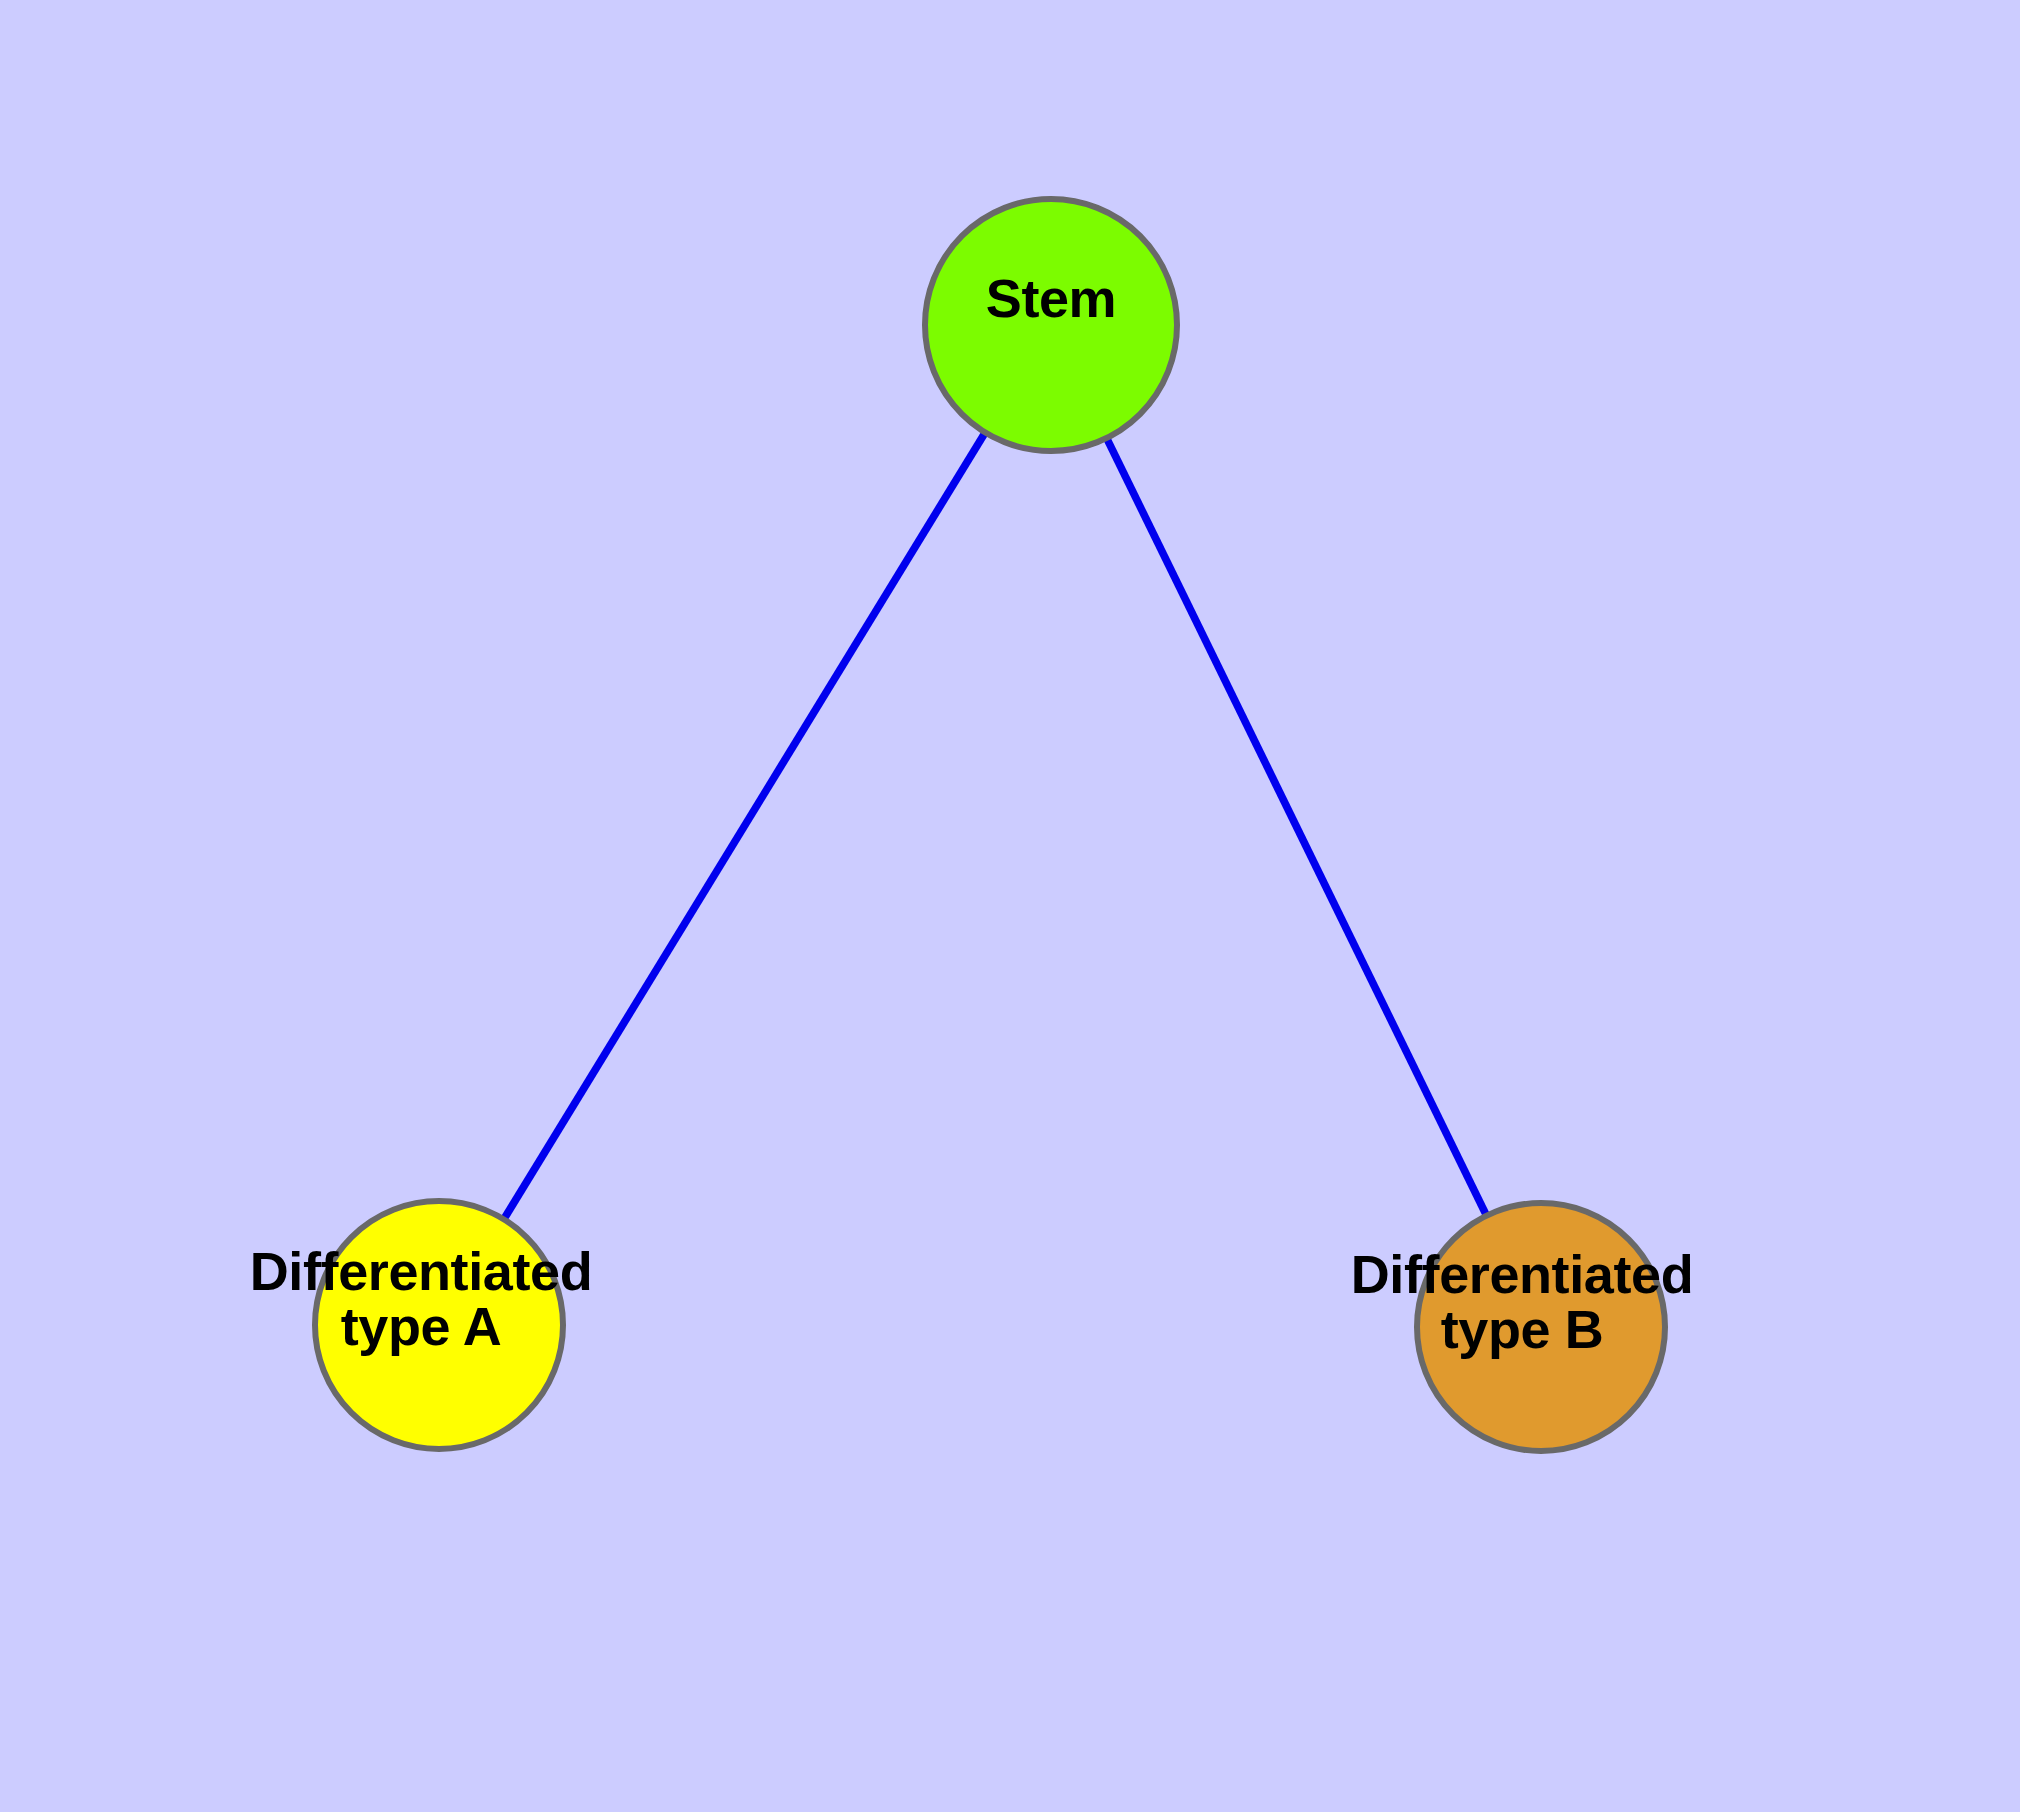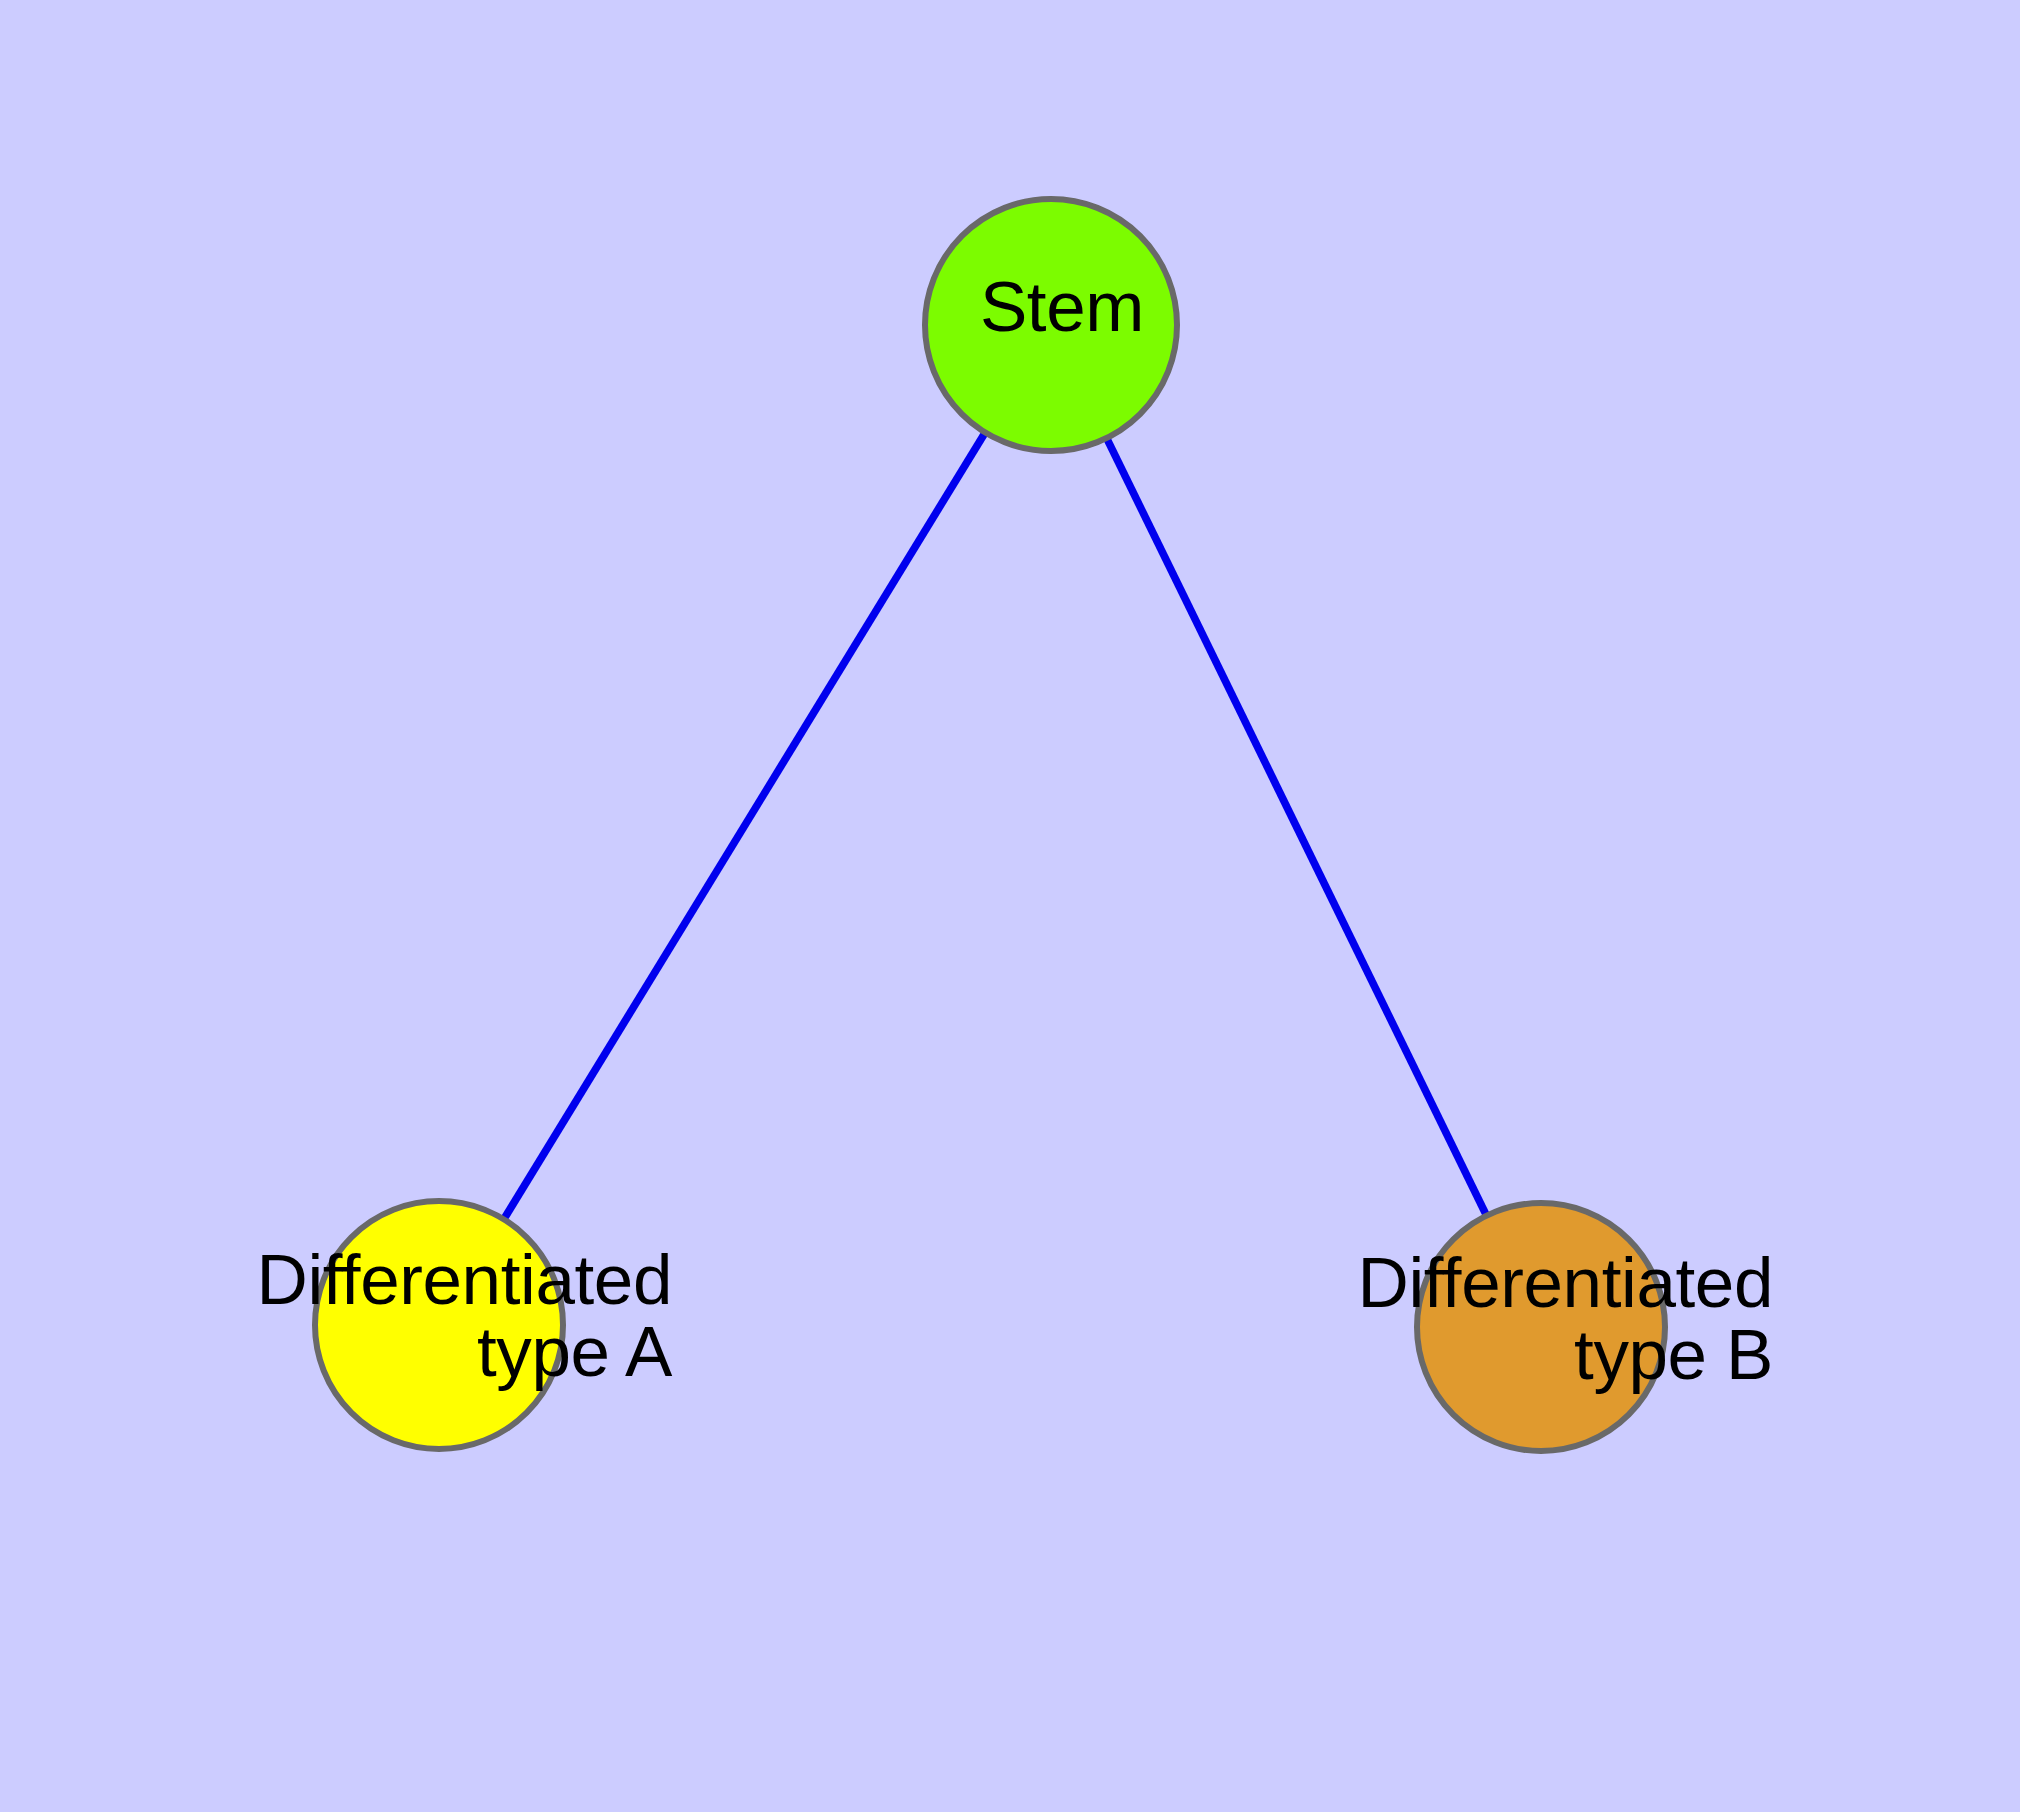--- a/index.html
+++ b/index.html
@@ -27,24 +27,24 @@
     height: 1812px;
   }
   .graph-node {
     position: absolute;
     box-sizing: border-box;
     border-radius: 50%;
     border: 6px solid #696969;
   }
   .node-label {
     position: absolute;
-    text-align: right;
+    text-align: center;
     font-family: "Liberation Sans", sans-serif;
-    font-weight: normal;
-    font-size: 71px;
+    font-weight: bold;
+    font-size: 54px;
     line-height: 1.02;
     color: #000000;
     white-space: pre;
     letter-spacing: -0.4px;
   }
 </style>
 </head>
 <body>
 
 <div id="graph-canvas" style="width: 2021px; height: 1812px; background: rgb(204, 204, 255);">

